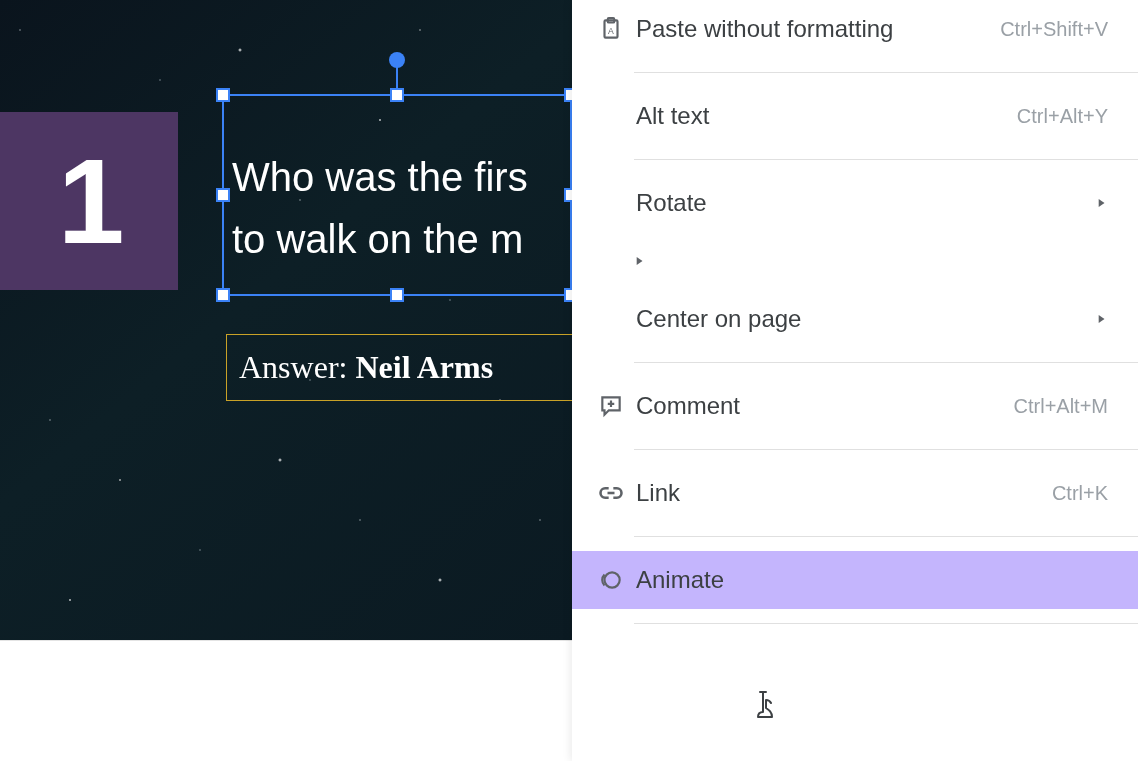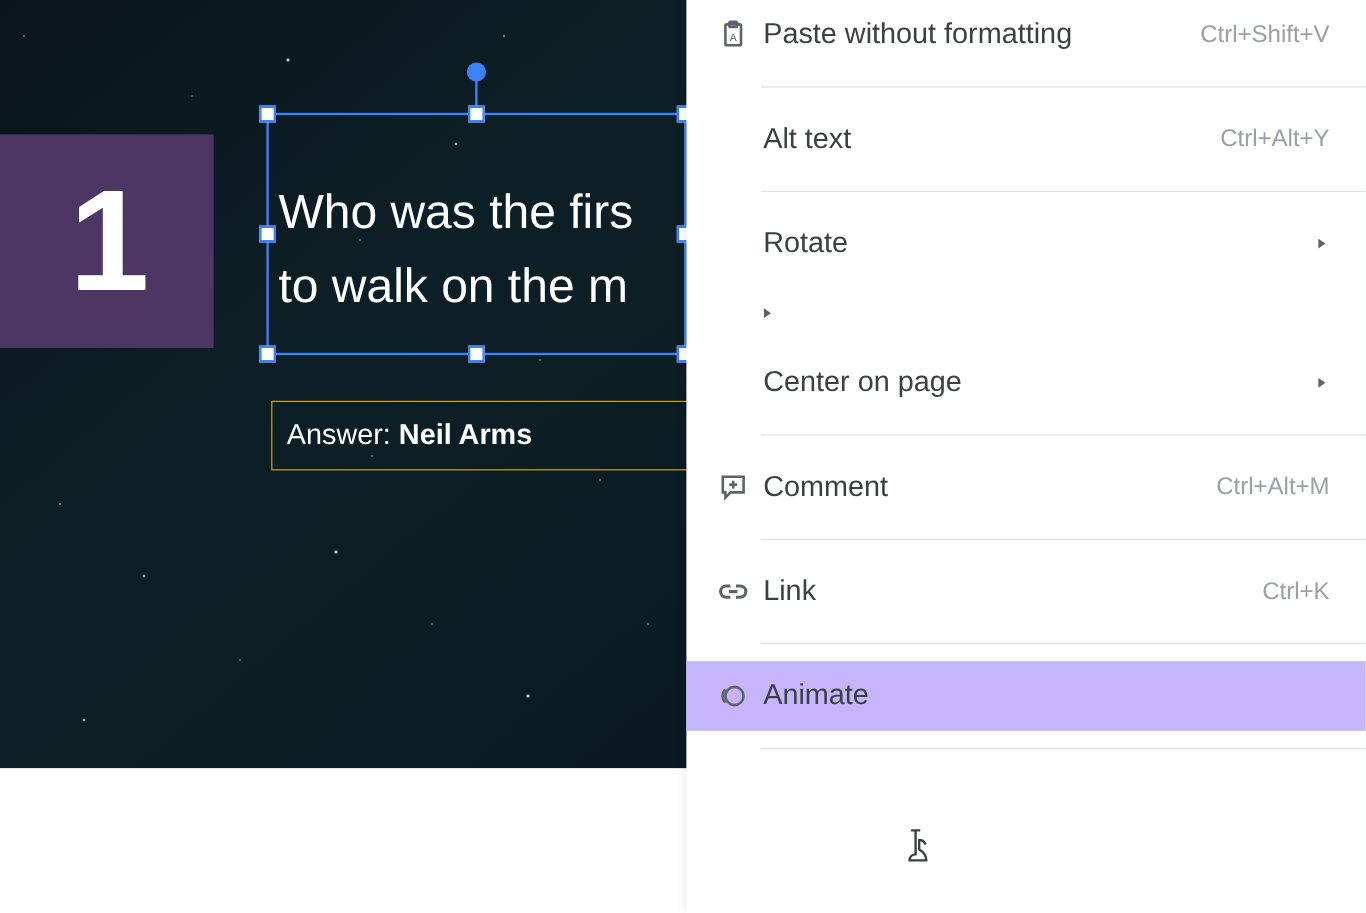--- a/index.html
+++ b/index.html
@@ -102,23 +102,23 @@
     top: -30px;
     width:2px; height:24px;
     background:#3b82f6;
   }
   .answer-box {
     position: absolute;
     left: 226px; top: 334px;
     width: 400px;
     border: 1.5px solid #c9a227;
     color: #fff;
-    font-size: 24px;
+    font-size: 32px;
     padding: 14px 12px;
-    font-family: Liberation Sans, sans-serif;
+    font-family: Liberation Serif, serif;
   }
   .answer-box .label { font-weight: 400; }
   .answer-box .val { font-weight: 700; }
   .bottom-bar {
     position: absolute;
     left: 0; top: 640px;
     width: 580px; height: 121px;
     background: #fff;
     border-top: 1px solid #e4e4e4;
   }

